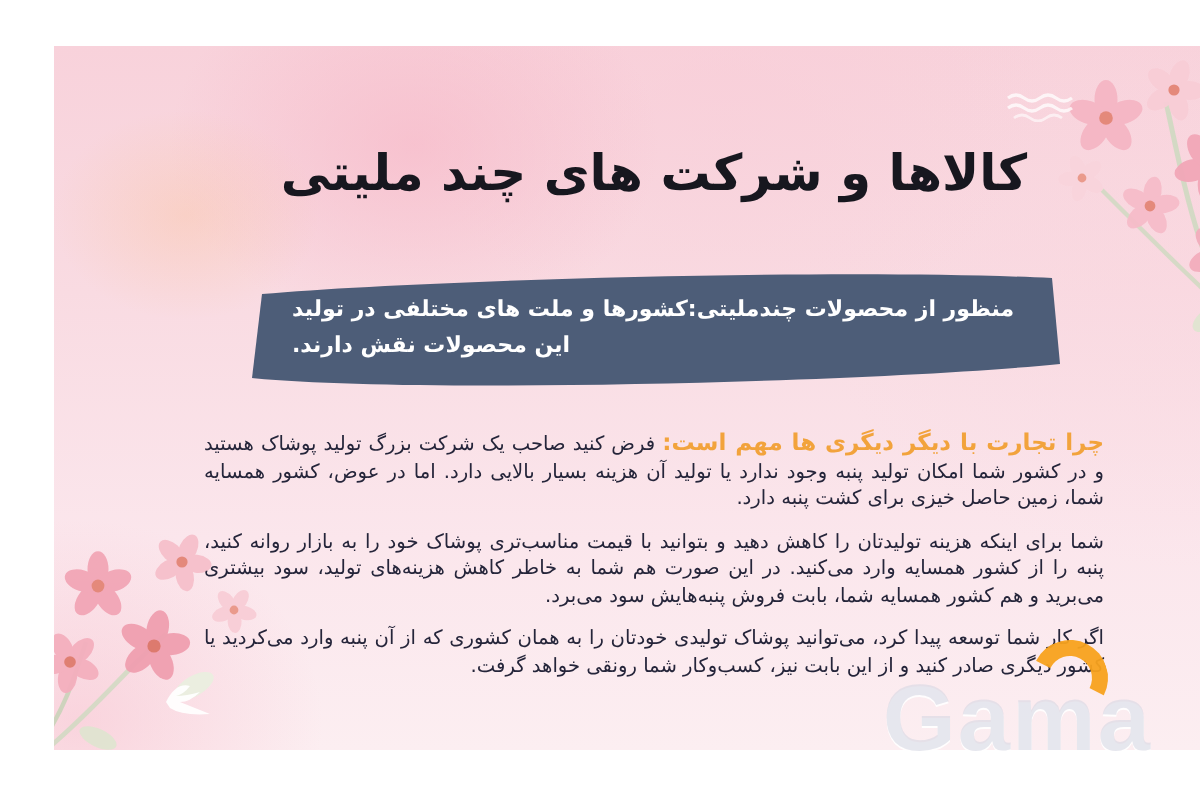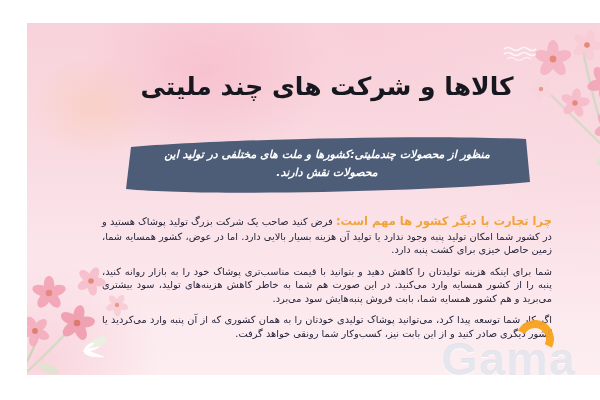--- a/index.html
+++ b/index.html
@@ -23,22 +23,22 @@
     position:absolute;left:0;top:49px;width:100%;margin:0;
     text-align:center;direction:rtl;
     font-size:25px;font-weight:bold;color:#17171f;
     letter-spacing:-1px;
   }
 
   .banner{position:absolute;left:93px;top:110px;width:414px;height:64px;}
   .banner svg{position:absolute;left:0;top:0;width:100%;height:100%;}
   .banner-text{
     position:absolute;left:26px;right:26px;top:13px;margin:0;
-    direction:rtl;text-align:center;
-    color:#ffffff;font-weight:bold;font-size:11px;line-height:1.6;font-style:italic;
+    direction:rtl;text-align:left;
+    color:#ffffff;font-weight:bold;font-size:11px;line-height:1.6;
   }
 
   .body-text{
     position:absolute;left:75px;top:191px;width:450px;
     direction:rtl;text-align:justify;
     color:#25253a;font-size:9.8px;line-height:1.38;
   }
   .body-text p{margin:0 0 8px 0;}
   .inline-heading{color:#f2a33c;font-weight:bold;font-size:11.5px;}
 
@@ -128,21 +128,21 @@
     <h1 class="title">کالاها و شرکت های چند ملیتی</h1>
 
     <div class="banner">
       <svg viewBox="0 0 414 64" preserveAspectRatio="none" aria-hidden="true">
         <path d="M11,14 C 90,7 300,1 406,6 L 410,49 C 320,58 88,64 6,56 Z" fill="#4d5d78"></path>
       </svg>
       <p class="banner-text">منظور از محصولات چندملیتی:کشورها و ملت های مختلفی در تولید این محصولات نقش دارند.</p>
     </div>
 
     <div class="body-text">
-      <p><span class="inline-heading">چرا تجارت با دیگر کشور ها مهم است:</span> <span>فرض کنید صاحب یک شرکت بزرگ تولید پوشاک هستید و در کشور شما امکان تولید پنبه وجود ندارد یا تولید آن هزینه بسیار بالایی دارد. اما در عوض، کشور همسایه شما، زمین حاصل خیزی برای کشت پنبه دارد.</span></p>
+      <p><span class="inline-heading">چرا تجارت با دیگر دیگری ها مهم است:</span> <span>فرض کنید صاحب یک شرکت بزرگ تولید پوشاک هستید و در کشور شما امکان تولید پنبه وجود ندارد یا تولید آن هزینه بسیار بالایی دارد. اما در عوض، کشور همسایه شما، زمین حاصل خیزی برای کشت پنبه دارد.</span></p>
       <p>شما برای اینکه هزینه تولیدتان را کاهش دهید و بتوانید با قیمت مناسب‌تری پوشاک خود را به بازار روانه کنید، پنبه را از کشور همسایه وارد می‌کنید. در این صورت هم شما به خاطر کاهش هزینه‌های تولید، سود بیشتری می‌برید و هم کشور همسایه شما، بابت فروش پنبه‌هایش سود می‌برد.</p>
       <p>اگر کار شما توسعه پیدا کرد، می‌توانید پوشاک تولیدی خودتان را به همان کشوری که از آن پنبه وارد می‌کردید یا کشور دیگری صادر کنید و از این بابت نیز، کسب‌وکار شما رونقی خواهد گرفت.</p>
     </div>
 
   </div>
 
   <div class="watermark">
     <span class="wm-arc"></span>
     <span class="wm-text">Gama</span>
   </div>

